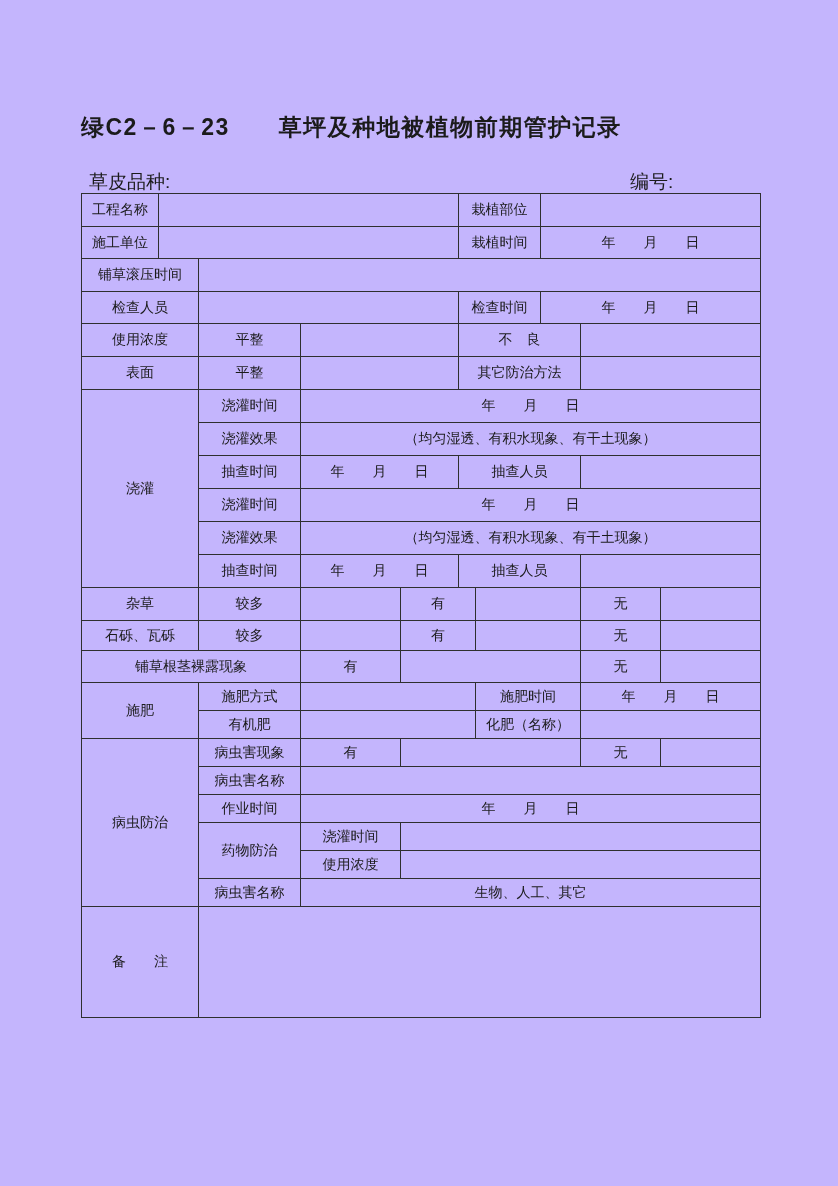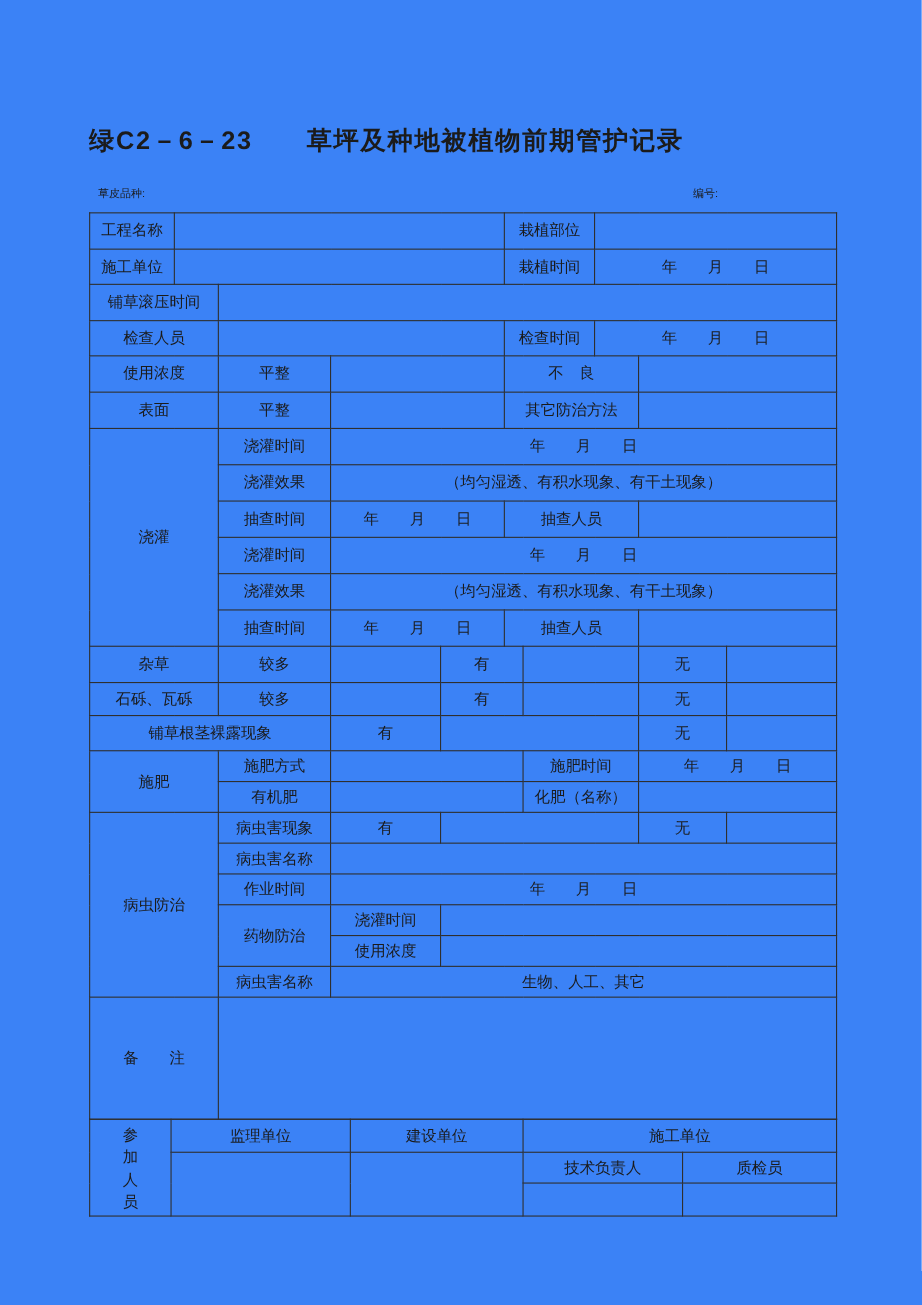--- a/index.html
+++ b/index.html
@@ -1,21 +1,21 @@
 <!DOCTYPE html>
 <html><head>
 <meta charset="utf-8">
 <style>
   *{box-sizing:border-box;margin:0;padding:0}
   html,body{background:#ffffff}
   body{width:838px;height:1186px;font-family:"Liberation Sans","DejaVu Sans",sans-serif;color:#1b1b1b}
-  .page{position:relative;width:838px;height:1186px;background:#3b82f6;overflow:hidden}
+  .page{position:relative;width:838px;height:1186px;background:#c4b5fd;overflow:hidden}
   .content{position:absolute;left:81px;top:112px;width:679px}
   .doc-title{font-size:23px;font-weight:bold;letter-spacing:1.5px;white-space:pre;margin-bottom:24px}
-  .meta{position:relative;height:26px;font-size:10px}
+  .meta{position:relative;height:26px;font-size:19px}
   .meta .species{position:absolute;left:8px;top:2px}
   .meta .number{position:absolute;left:549px;top:2px}
   table{border-collapse:collapse;table-layout:fixed;width:679px;font-size:14px;color:#1b1b1b}
   td{border:1px solid #2f2f2f;text-align:center;vertical-align:middle;padding:0 2px;overflow:hidden;line-height:1.25}
   tr.h33 td{height:33px}
   tr.h32 td{height:32px}
   tr.h30 td{height:30px}
   tr.h29 td{height:32px}
   tr.h28 td{height:28px}
   tr.h111 td{height:111px}
@@ -194,42 +194,15 @@
         <td colspan="7">生物、人工、其它</td>
       </tr>
 
       <tr class="h111">
         <td colspan="2">备　　注</td>
         <td colspan="8"></td>
       </tr>
     </tbody>
       </table>
 
-    <table class="bottom">
-      <colgroup>
-        <col style="width:74px">
-          <col style="width:163px">
-          <col style="width:157px">
-          <col style="width:145px">
-          <col style="width:140px">
-      </colgroup>
-      <tbody>
-          <tr class="h30">
-        <td rowspan="3"><span class="vert">参加人员</span></td>
-        <td>监理单位</td>
-        <td>建设单位</td>
-        <td colspan="2">施工单位</td>
-      </tr>
-      <tr class="h28">
-        <td rowspan="2"></td>
-        <td rowspan="2"></td>
-        <td>技术负责人</td>
-        <td>质检员</td>
-      </tr>
-      <tr class="h30">
-        <td></td>
-        <td></td>
-      </tr>
-    </tbody>
-      </table>
 
   </div>
 </div>
 
 </body></html>

